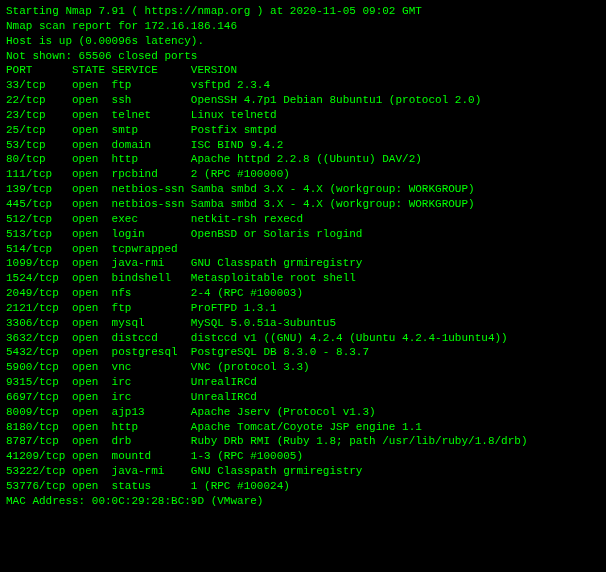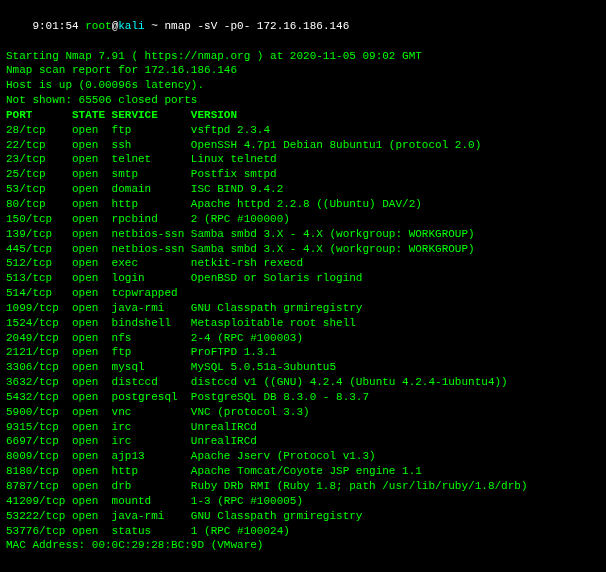--- a/index.html
+++ b/index.html
@@ -21,44 +21,41 @@
     .terminal {
       width: 100%;
     }
     .line {
       white-space: pre;
       display: block;
     }
     .info {
       color: #00ff00;
     }
-    .table-header { color: #00ff00; font-weight: bold; }
+    .table-header { color: #00ff00; font-weight: normal; }
     .cyan { color: #00ffff; }
     .white { color: #ffffff; }
     .footer-line { color: #00ff00; }
   </style>
 </head>
 <body>
 
 <div class="terminal">
-  <div class="line">
-    <span class="white">9:01:54 </span><span class="user">root</span><span class="white">@</span><span class="cyan">kali</span><span class="white"> ~ </span><span class="white">nmap -sV -p0- 172.16.186.146</span>
-  </div>
   <div class="line info">Starting Nmap 7.91 ( https://nmap.org ) at 2020-11-05 09:02 GMT</div>
   <div class="line info">Nmap scan report for 172.16.186.146</div>
   <div class="line info">Host is up (0.00096s latency).</div>
   <div class="line info">Not shown: 65506 closed ports</div>
   <div class="line table-header">PORT      STATE SERVICE     VERSION</div>
-  <div class="line">28/tcp    open  ftp         vsftpd 2.3.4</div>
+  <div class="line">33/tcp    open  ftp         vsftpd 2.3.4</div>
   <div class="line">22/tcp    open  ssh         OpenSSH 4.7p1 Debian 8ubuntu1 (protocol 2.0)</div>
   <div class="line">23/tcp    open  telnet      Linux telnetd</div>
   <div class="line">25/tcp    open  smtp        Postfix smtpd</div>
   <div class="line">53/tcp    open  domain      ISC BIND 9.4.2</div>
   <div class="line">80/tcp    open  http        Apache httpd 2.2.8 ((Ubuntu) DAV/2)</div>
-  <div class="line">150/tcp   open  rpcbind     2 (RPC #100000)</div>
+  <div class="line">111/tcp   open  rpcbind     2 (RPC #100000)</div>
   <div class="line">139/tcp   open  netbios-ssn Samba smbd 3.X - 4.X (workgroup: WORKGROUP)</div>
   <div class="line">445/tcp   open  netbios-ssn Samba smbd 3.X - 4.X (workgroup: WORKGROUP)</div>
   <div class="line">512/tcp   open  exec        netkit-rsh rexecd</div>
   <div class="line">513/tcp   open  login       OpenBSD or Solaris rlogind</div>
   <div class="line">514/tcp   open  tcpwrapped</div>
   <div class="line">1099/tcp  open  java-rmi    GNU Classpath grmiregistry</div>
   <div class="line">1524/tcp  open  bindshell   Metasploitable root shell</div>
   <div class="line">2049/tcp  open  nfs         2-4 (RPC #100003)</div>
   <div class="line">2121/tcp  open  ftp         ProFTPD 1.3.1</div>
   <div class="line">3306/tcp  open  mysql       MySQL 5.0.51a-3ubuntu5</div>

